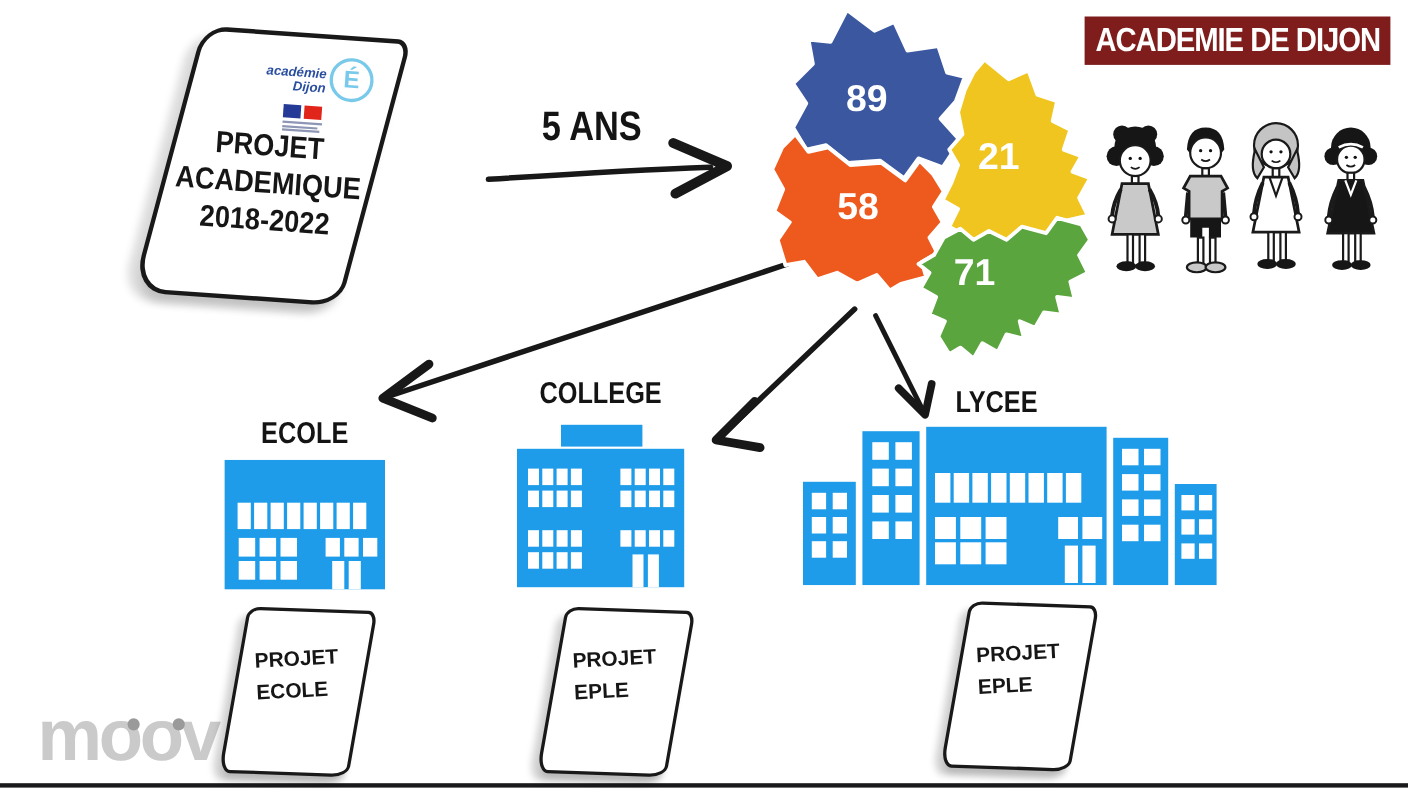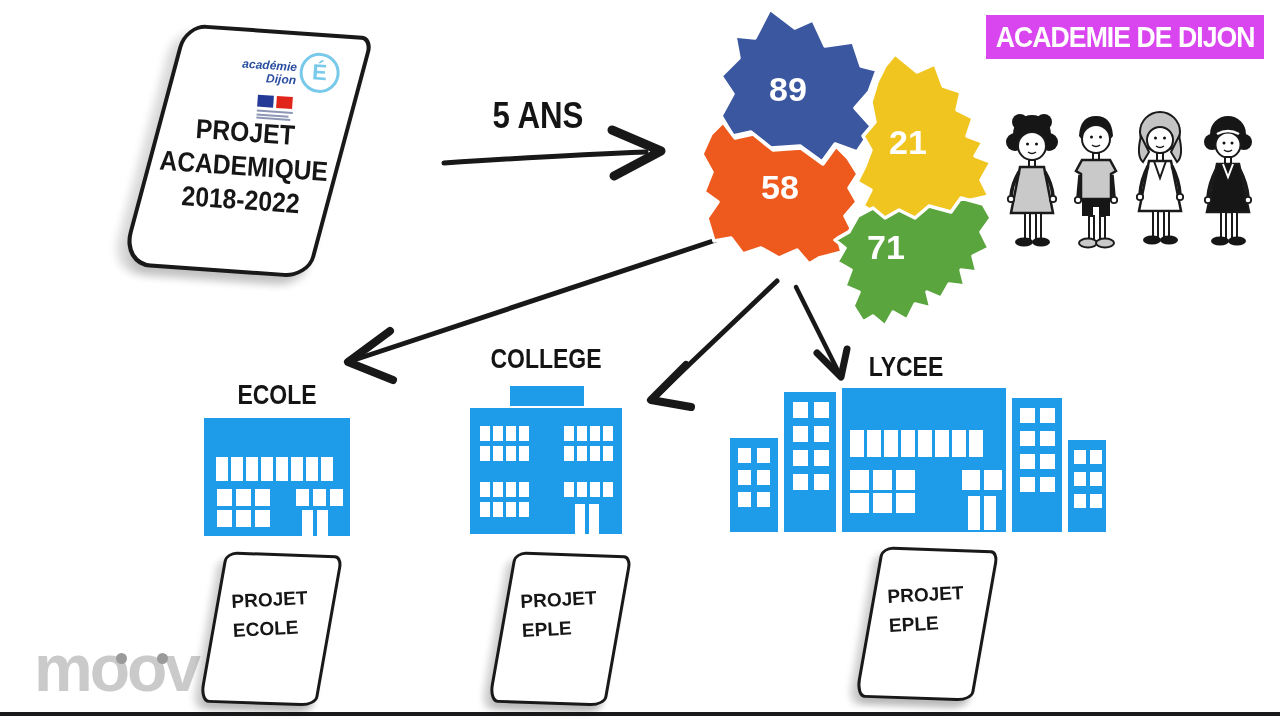--- a/index.html
+++ b/index.html
@@ -45,21 +45,21 @@
   .p1{left:212px;top:553px;} .p2{left:501px;top:553px;} .p3{left:868px;top:548px;}
 
   
   .big-label{font-weight:bold;color:#141414;text-align:center;transform:scale(.92,1.1);}
   .lbl-5ans{left:468px;top:96px;width:140px;font-size:34px;}
   .lbl-ecole{left:206px;top:380px;width:142px;font-size:25px;}
   .lbl-college{left:468px;top:344px;width:156px;font-size:25px;}
   .lbl-lycee{left:846px;top:352px;width:120px;font-size:25px;}
 
   
-  .banner{left:986px;top:15px;width:278px;height:44px;background:#d946ef;
+  .banner{left:986px;top:15px;width:278px;height:44px;background:#7f1d1d;
           display:flex;align-items:center;justify-content:center;}
   .banner span{color:#fff;font-weight:bold;font-size:28px;letter-spacing:-1px;
                transform:scale(.95,1.08);white-space:nowrap;}
 
   
   .map-label{font:bold 34px "Liberation Sans",sans-serif;fill:#fff;}
   svg{display:block;}
   .frame-line{left:0;top:712px;width:1280px;height:4px;background:#1a1a1c;}
 </style>
 </head>

